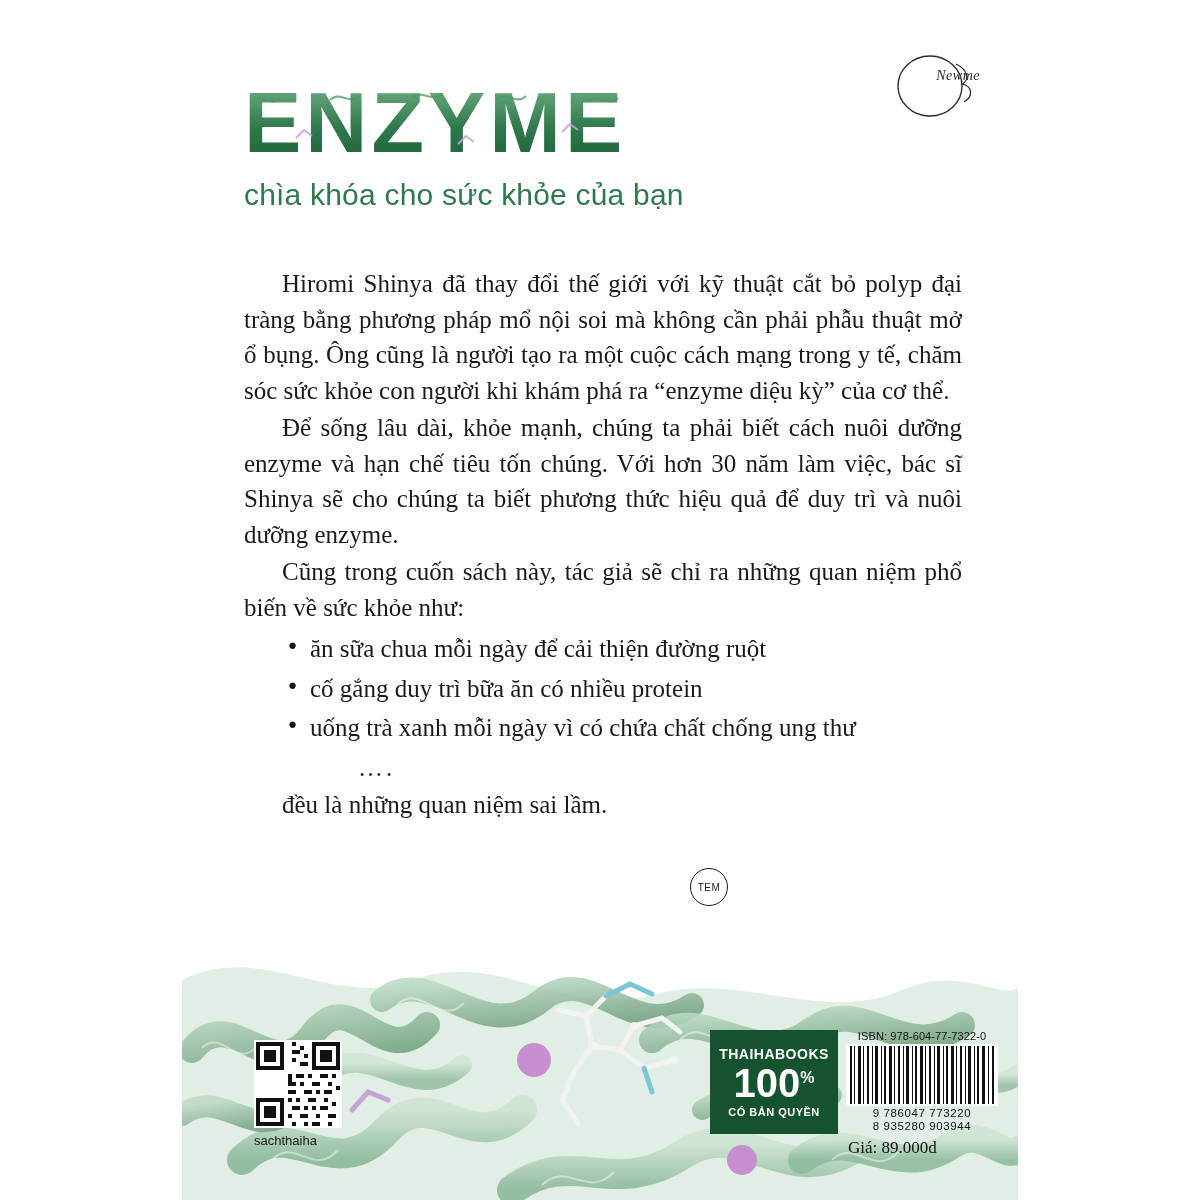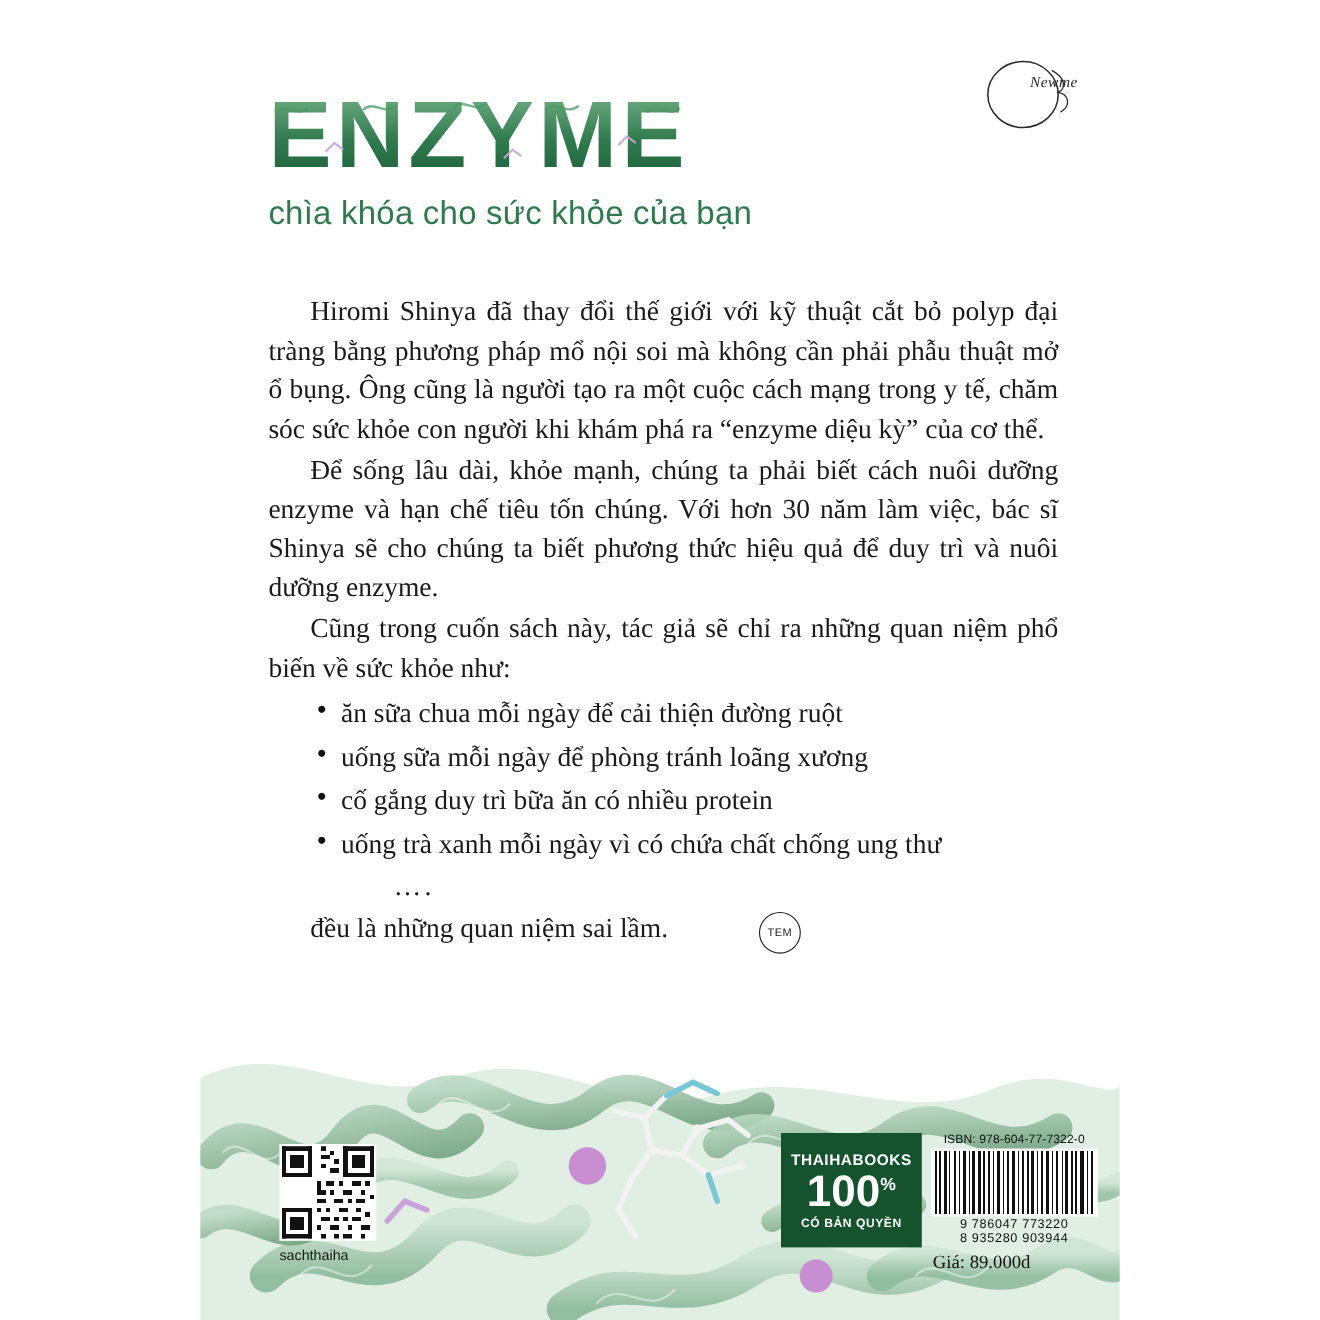--- a/index.html
+++ b/index.html
@@ -129,21 +129,21 @@
   .closing {
     margin: 0;
     text-indent: 0;
     text-align: left;
   }
 
   
   .tem-stamp {
     position: absolute;
     left: 508px;
-    top: 829px;
+    top: 868px;
     width: 36px;
     height: 36px;
     border: 1.5px solid #1a1a1a;
     border-radius: 50%;
     display: flex;
     align-items: center;
     justify-content: center;
     background: rgba(255,255,255,0.6);
   }
   .tem-stamp span {
@@ -359,21 +359,20 @@
       </svg>
       <div class="subtitle">chìa khóa cho sức khỏe của bạn</div>
     </div>
 
     <div class="body-copy">
       <p>Hiromi Shinya đã thay đổi thế giới với kỹ thuật cắt bỏ polyp đại tràng bằng phương pháp mổ nội soi mà không cần phải phẫu thuật mở ổ bụng. Ông cũng là người tạo ra một cuộc cách mạng trong y tế, chăm sóc sức khỏe con người khi khám phá ra “enzyme diệu kỳ” của cơ thể.</p>
       <p>Để sống lâu dài, khỏe mạnh, chúng ta phải biết cách nuôi dưỡng enzyme và hạn chế tiêu tốn chúng. Với hơn 30 năm làm việc, bác sĩ Shinya sẽ cho chúng ta biết phương thức hiệu quả để duy trì và nuôi dưỡng enzyme.</p>
       <p>Cũng trong cuốn sách này, tác giả sẽ chỉ ra những quan niệm phổ biến về sức khỏe như:</p>
       <ul class="bullets">
         <li>ăn sữa chua mỗi ngày để cải thiện đường ruột</li>
-        <li>uống sữa mỗi ngày để phòng tránh loãng xương</li>
         <li>cố gắng duy trì bữa ăn có nhiều protein</li>
         <li>uống trà xanh mỗi ngày vì có chứa chất chống ung thư</li>
       </ul>
       <p class="ellipsis-line">….</p>
       <p class="closing">đều là những quan niệm sai lầm.</p>
     </div>
 
     <div class="tem-stamp">
       <span>TEM</span>
     </div>

